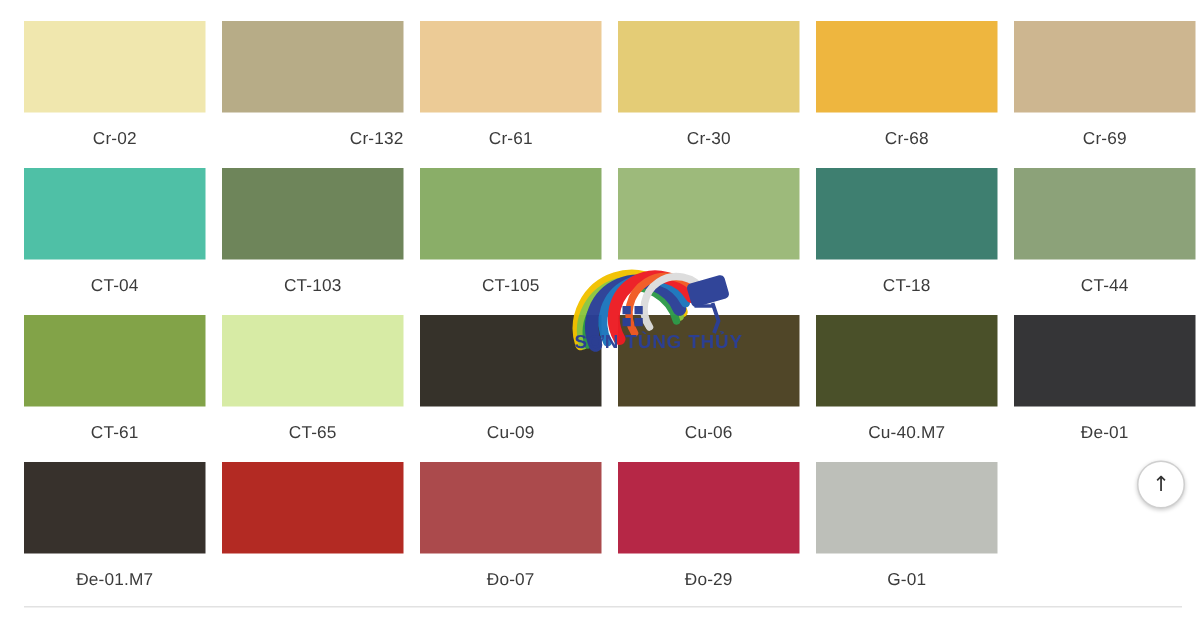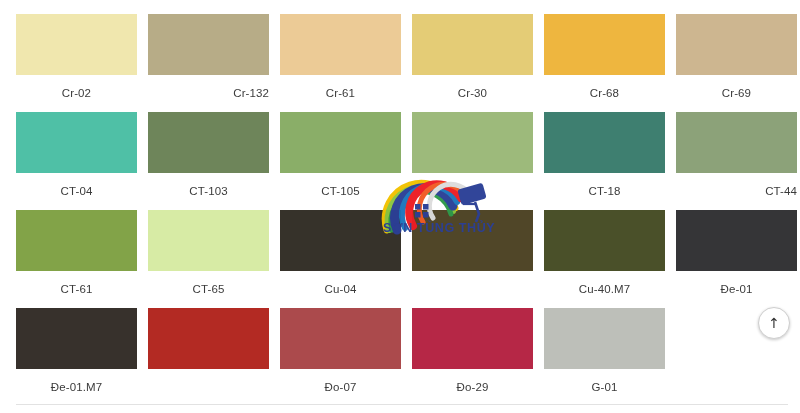--- a/index.html
+++ b/index.html
@@ -147,36 +147,37 @@
     </div>
     <div class="swatch-cell">
       <div class="swatch-chip" style="background-color: rgb(157, 186, 123);"></div>
     </div>
     <div class="swatch-cell">
       <div class="swatch-chip" style="background-color: rgb(62, 127, 112);"></div>
       <div class="swatch-label" style="color: rgb(59, 59, 59);">CT-18</div>
     </div>
     <div class="swatch-cell">
       <div class="swatch-chip" style="background-color: rgb(140, 162, 121);"></div>
-      <div class="swatch-label" style="color: rgb(59, 59, 59); text-align: right;">CT-44</div>
+      <div class="swatch-label" style="color: rgb(59, 59, 59);">CT-44</div>
     </div>
     <div class="swatch-cell">
       <div class="swatch-chip" style="background-color: rgb(130, 163, 72);"></div>
       <div class="swatch-label" style="color: rgb(59, 59, 59);">CT-61</div>
     </div>
     <div class="swatch-cell">
       <div class="swatch-chip" style="background-color: rgb(215, 235, 165);"></div>
       <div class="swatch-label" style="color: rgb(59, 59, 59);">CT-65</div>
     </div>
     <div class="swatch-cell">
       <div class="swatch-chip" style="background-color: rgb(54, 50, 42);"></div>
-      <div class="swatch-label" style="color: rgb(59, 59, 59);">Cu-04</div>
+      <div class="swatch-label" style="color: rgb(59, 59, 59);">Cu-09</div>
     </div>
     <div class="swatch-cell">
       <div class="swatch-chip" style="background-color: rgb(80, 70, 40);"></div>
+      <div class="swatch-label" style="color: rgb(59, 59, 59);">Cu-06</div>
     </div>
     <div class="swatch-cell">
       <div class="swatch-chip" style="background-color: rgb(74, 80, 41);"></div>
       <div class="swatch-label" style="color: rgb(59, 59, 59);">Cu-40.M7</div>
     </div>
     <div class="swatch-cell">
       <div class="swatch-chip" style="background-color: rgb(53, 53, 55);"></div>
       <div class="swatch-label" style="color: rgb(59, 59, 59);">Đe-01</div>
     </div>
     <div class="swatch-cell">

